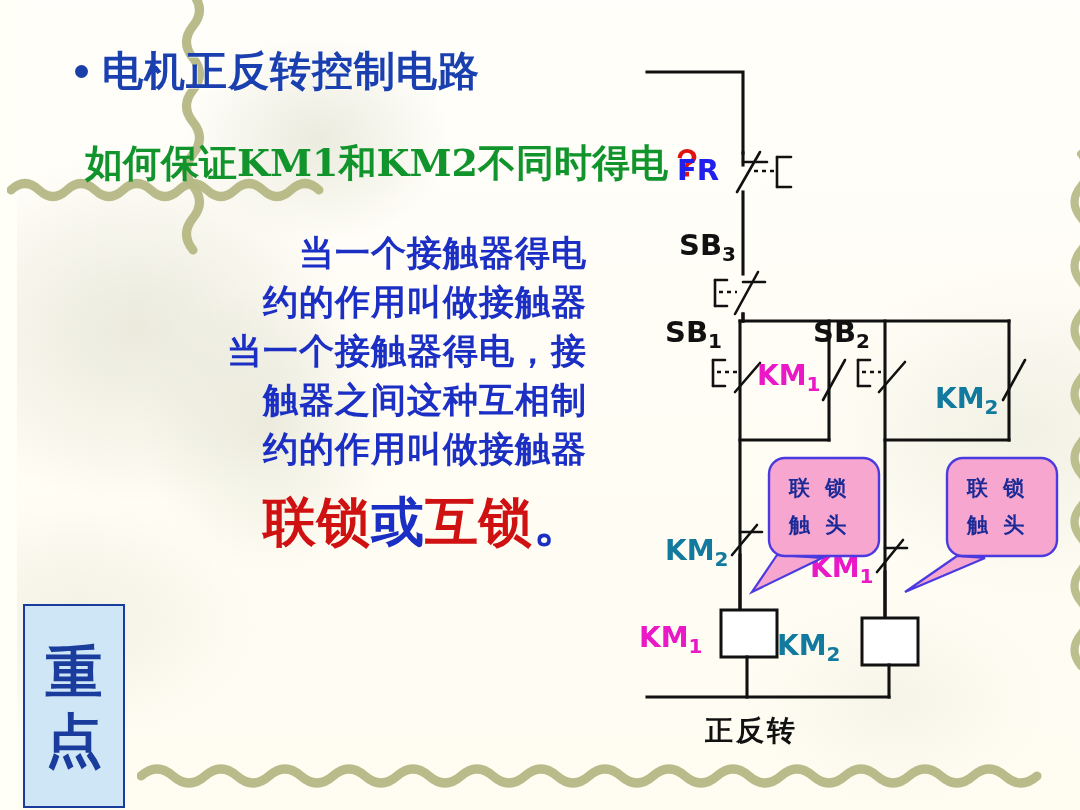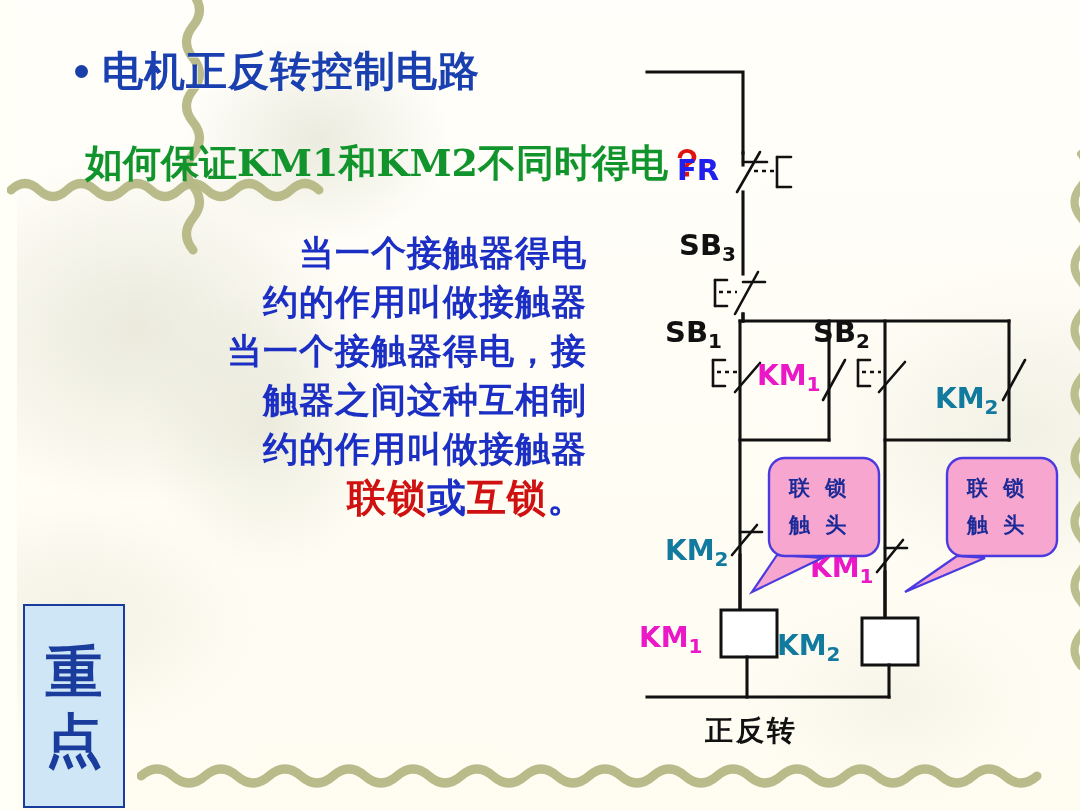--- a/index.html
+++ b/index.html
@@ -49,21 +49,21 @@
   
   #body-para{
     position:absolute;left:152px;top:228px;width:418px;text-align:right;
   }
   #body-para .line{
     font-family:"DejaVu Serif","Liberation Serif",serif;
     font-size:35px;font-weight:700;color:#1c2fc4;
     line-height:49px;white-space:nowrap;letter-spacing:1px;
   }
   #body-para .line.indent{padding-left:68px;}
-  #body-para .line.last{font-size:39px;}
+  #body-para .line.last{font-size:53px;margin-top:24px;}
   .hl-red{color:#cf1111;}
 
   
   #keypoint-box{
     position:absolute;left:6px;top:604px;width:98px;height:200px;
     background:#cfe6f7;border:2px solid #1a3c9c;
     display:flex;flex-direction:column;align-items:center;justify-content:center;
     gap:10px;
   }
   #keypoint-box .kp-char{

